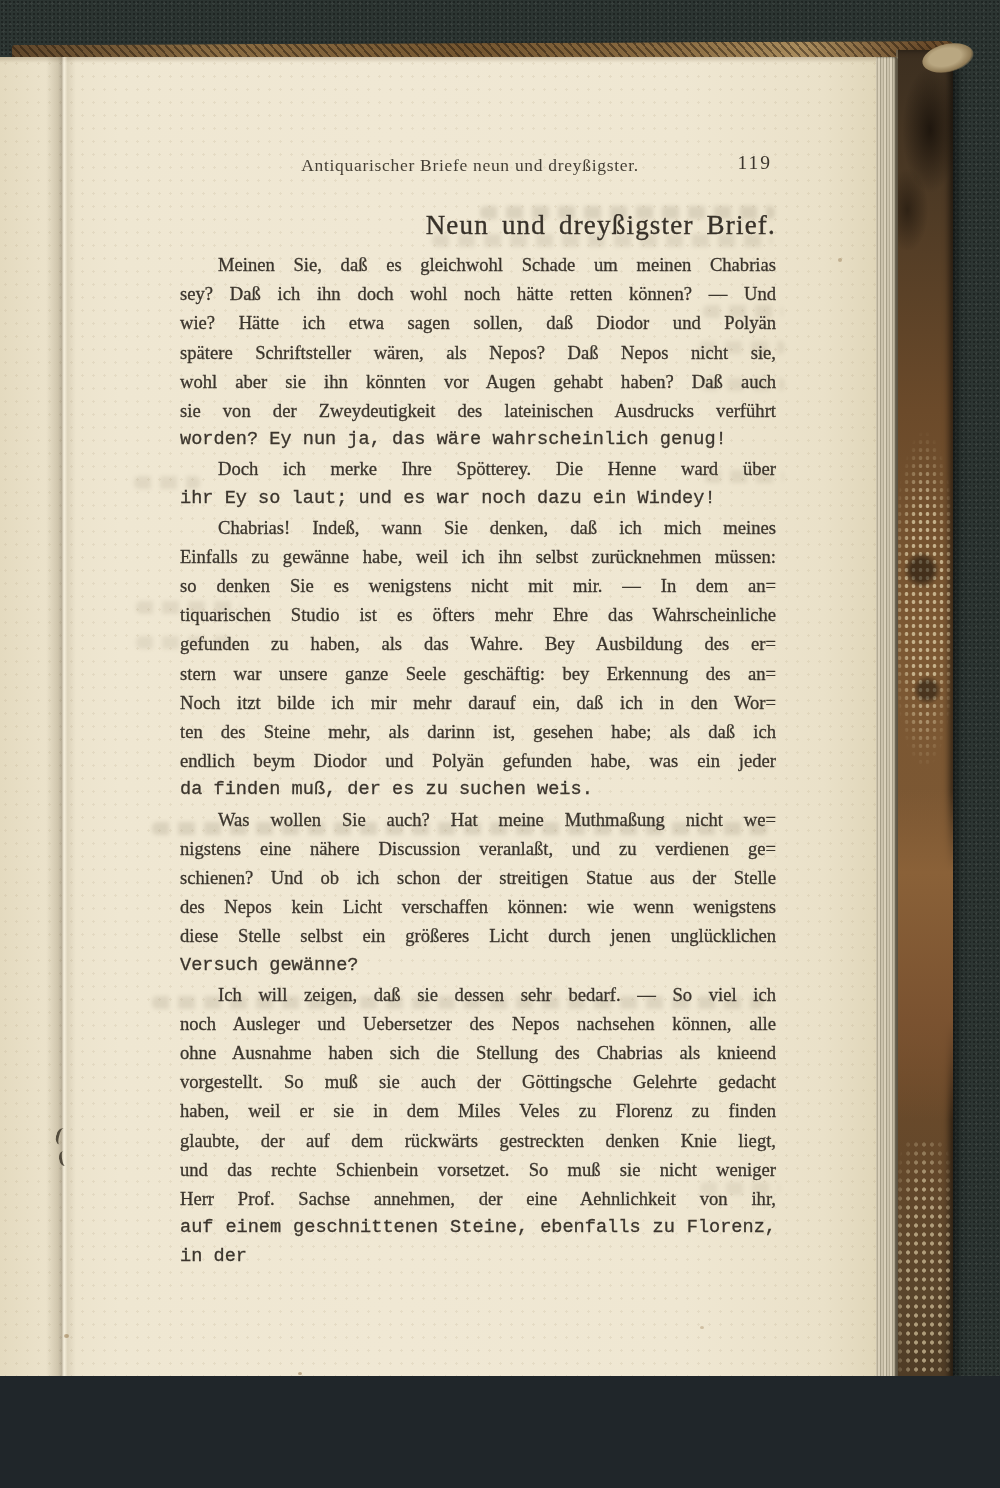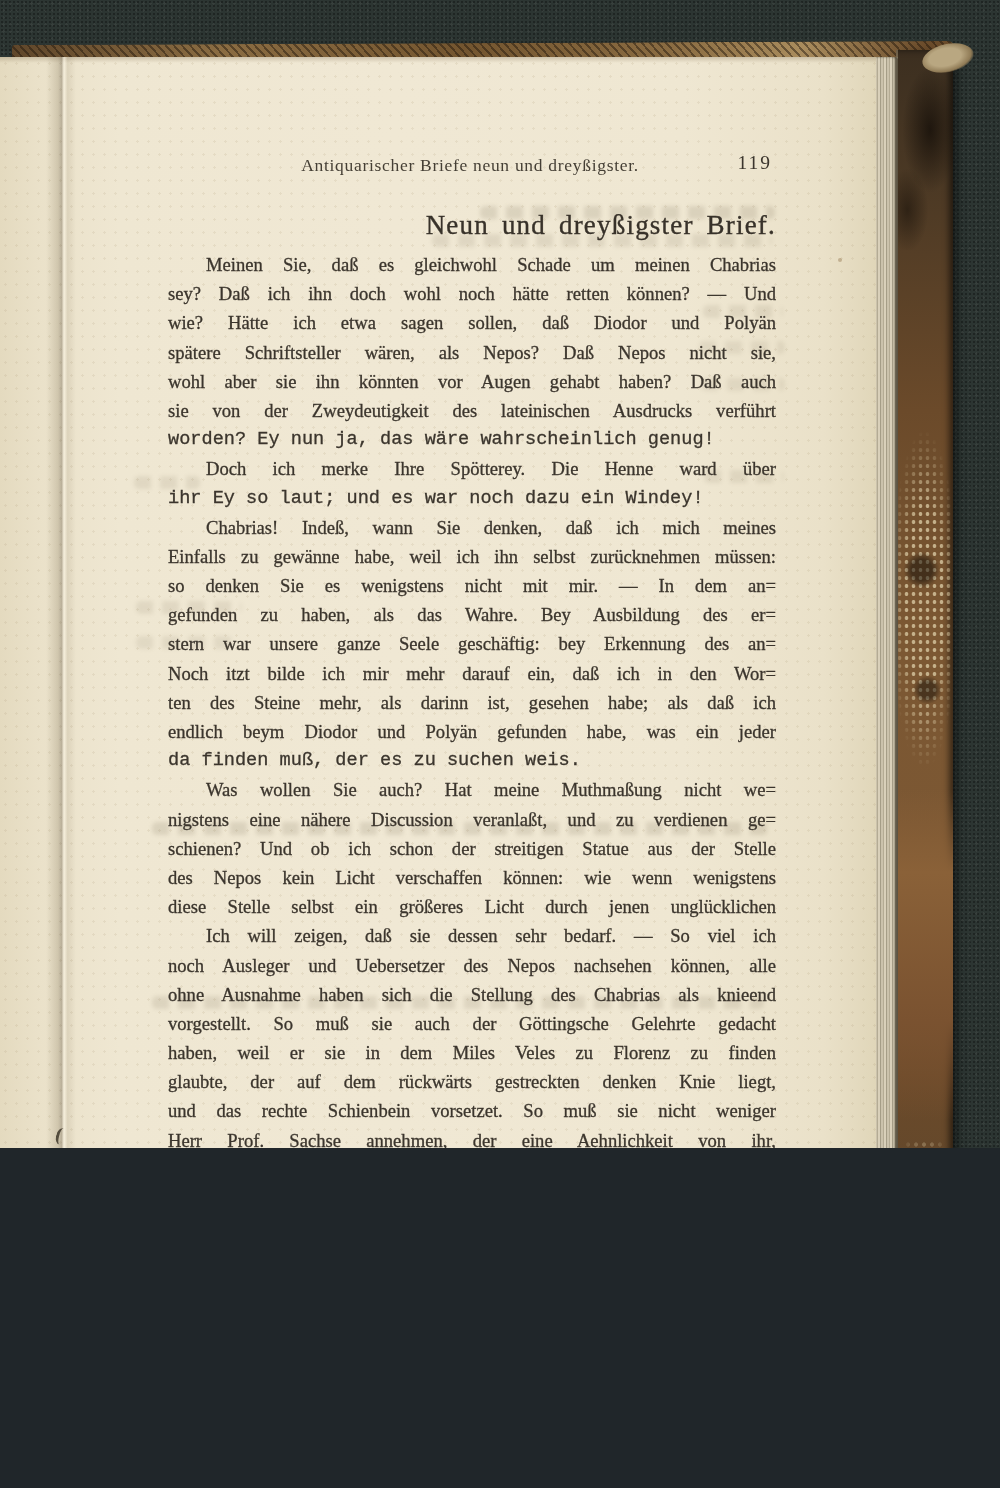--- a/index.html
+++ b/index.html
@@ -2,21 +2,21 @@
 <html><head>
 <meta charset="utf-8">
 <style>
   html,body{margin:0;padding:0;}
   body{
     width:1000px;height:1488px;
     font-family:"Liberation Serif","DejaVu Serif",serif;
     background:#20262a;
   }
   .scene{
-    position:relative;width:1000px;height:1148px;overflow:hidden;
+    position:relative;width:1000px;height:1376px;overflow:hidden;
     background-color:#2c3532;
     background-image:
       radial-gradient(rgba(0,0,0,.30) 1px, transparent 1.3px),
       radial-gradient(rgba(255,255,255,.05) 1px, transparent 1.4px);
     background-size:4px 4px,7px 7px;
   }
   .bottom-dark{
     position:absolute;left:0;top:1402px;width:1000px;height:86px;z-index:1;
     background:linear-gradient(180deg,#1a1520,#0e0b13 55%,#0a0810);
   }
@@ -123,21 +123,21 @@
   }
   .page-number{
     position:absolute;top:2px;right:4px;font-size:19.5px;letter-spacing:2px;color:#3b352d;
   }
   .brief-title{
     position:absolute;top:60px;left:0;width:100%;text-align:right;
     font-size:27px;letter-spacing:1.2px;word-spacing:5px;color:#38322a;
     -webkit-text-stroke:.35px #38322a;
   }
   .body-text{
-    position:absolute;top:100px;left:4px;right:0;
+    position:absolute;top:100px;left:16px;right:0;
     font-size:18.6px;line-height:29.2px;
     -webkit-text-stroke:.3px #3b352d;
   }
   .para{margin:0;}
   .line{
     text-align:justify;text-align-last:justify;
     height:29.2px;overflow:visible;white-space:normal;
   }
   .line.first{text-indent:38px;}
   .line.last{text-align-last:left;font-family:Liberation Mono, monospace;}
@@ -202,40 +202,43 @@
           <div class="line last">worden? Ey nun ja, das wäre wahrscheinlich genug!</div>
         </div>
         <div class="para">
           <div class="line first">Doch ich merke Ihre Spötterey. Die Henne ward über</div>
           <div class="line last">ihr Ey so laut; und es war noch dazu ein Windey!</div>
         </div>
         <div class="para">
           <div class="line first">Chabrias! Indeß, wann Sie denken, daß ich mich meines</div>
           <div class="line">Einfalls zu gewänne habe, weil ich ihn selbst zurücknehmen müssen:</div>
           <div class="line">so denken Sie es wenigstens nicht mit mir. — In dem an=</div>
+          <div class="line">tiquarischen Studio ist es öfters mehr Ehre das Wahrscheinliche</div>
           <div class="line">gefunden zu haben, als das Wahre. Bey Ausbildung des er=</div>
           <div class="line">stern war unsere ganze Seele geschäftig: bey Erkennung des an=</div>
           <div class="line">Noch itzt bilde ich mir mehr darauf ein, daß ich in den Wor=</div>
           <div class="line">ten des Steine mehr, als darinn ist, gesehen habe; als daß ich</div>
           <div class="line">endlich beym Diodor und Polyän gefunden habe, was ein jeder</div>
           <div class="line last">da finden muß, der es zu suchen weis.</div>
         </div>
         <div class="para">
           <div class="line first">Was wollen Sie auch? Hat meine Muthmaßung nicht we=</div>
           <div class="line">nigstens eine nähere Discussion veranlaßt, und zu verdienen ge=</div>
           <div class="line">schienen? Und ob ich schon der streitigen Statue aus der Stelle</div>
           <div class="line">des Nepos kein Licht verschaffen können: wie wenn wenigstens</div>
           <div class="line">diese Stelle selbst ein größeres Licht durch jenen unglücklichen</div>
+          <div class="line last">Versuch gewänne?</div>
         </div>
         <div class="para">
           <div class="line first">Ich will zeigen, daß sie dessen sehr bedarf. — So viel ich</div>
           <div class="line">noch Ausleger und Uebersetzer des Nepos nachsehen können, alle</div>
           <div class="line">ohne Ausnahme haben sich die Stellung des Chabrias als knieend</div>
           <div class="line">vorgestellt. So muß sie auch der Göttingsche Gelehrte gedacht</div>
           <div class="line">haben, weil er sie in dem Miles Veles zu Florenz zu finden</div>
           <div class="line">glaubte, der auf dem rückwärts gestreckten denken Knie liegt,</div>
           <div class="line">und das rechte Schienbein vorsetzet. So muß sie nicht weniger</div>
           <div class="line">Herr Prof. Sachse annehmen, der eine Aehnlichkeit von ihr,</div>
+          <div class="line last">auf einem geschnittenen Steine, ebenfalls zu Florenz, in der</div>
         </div>
       </div>
   </div>
 
 </div>
 
 </body></html>

